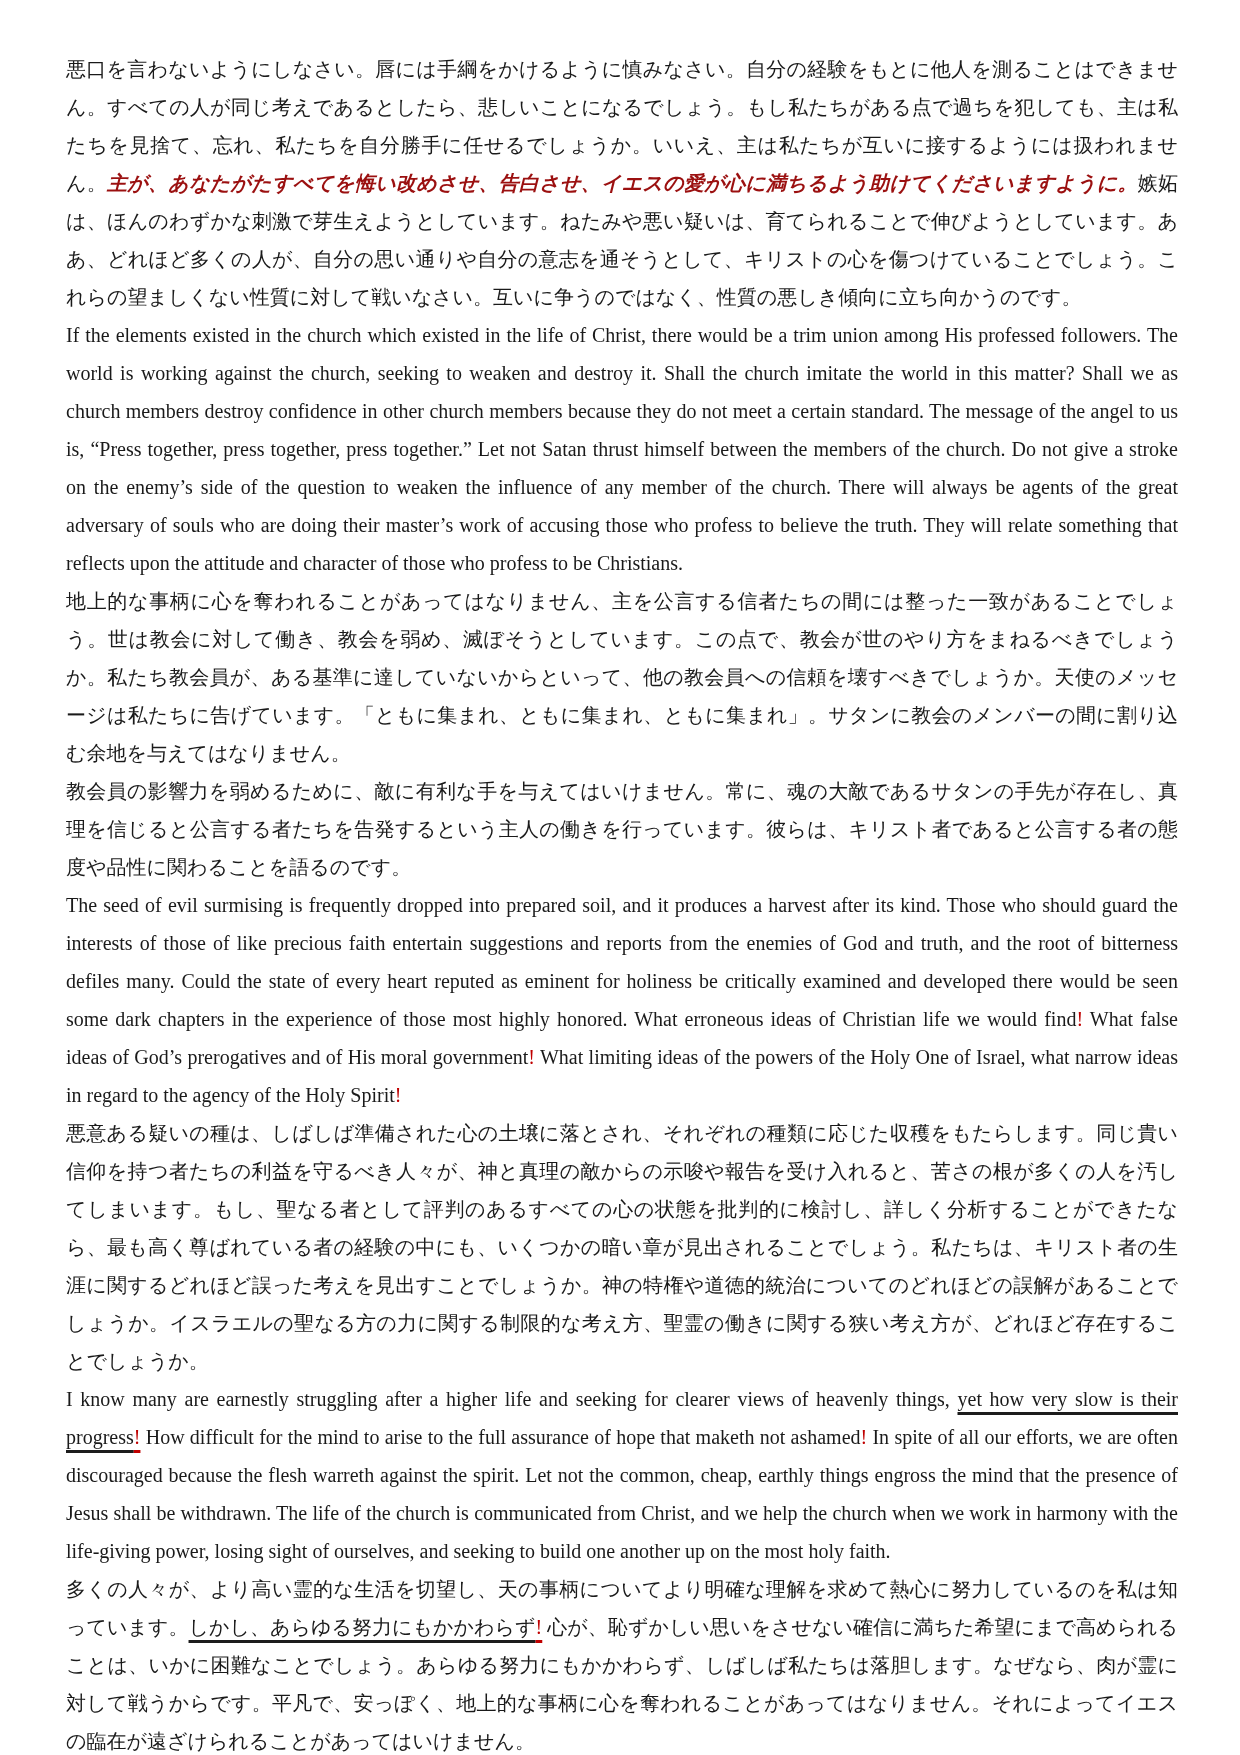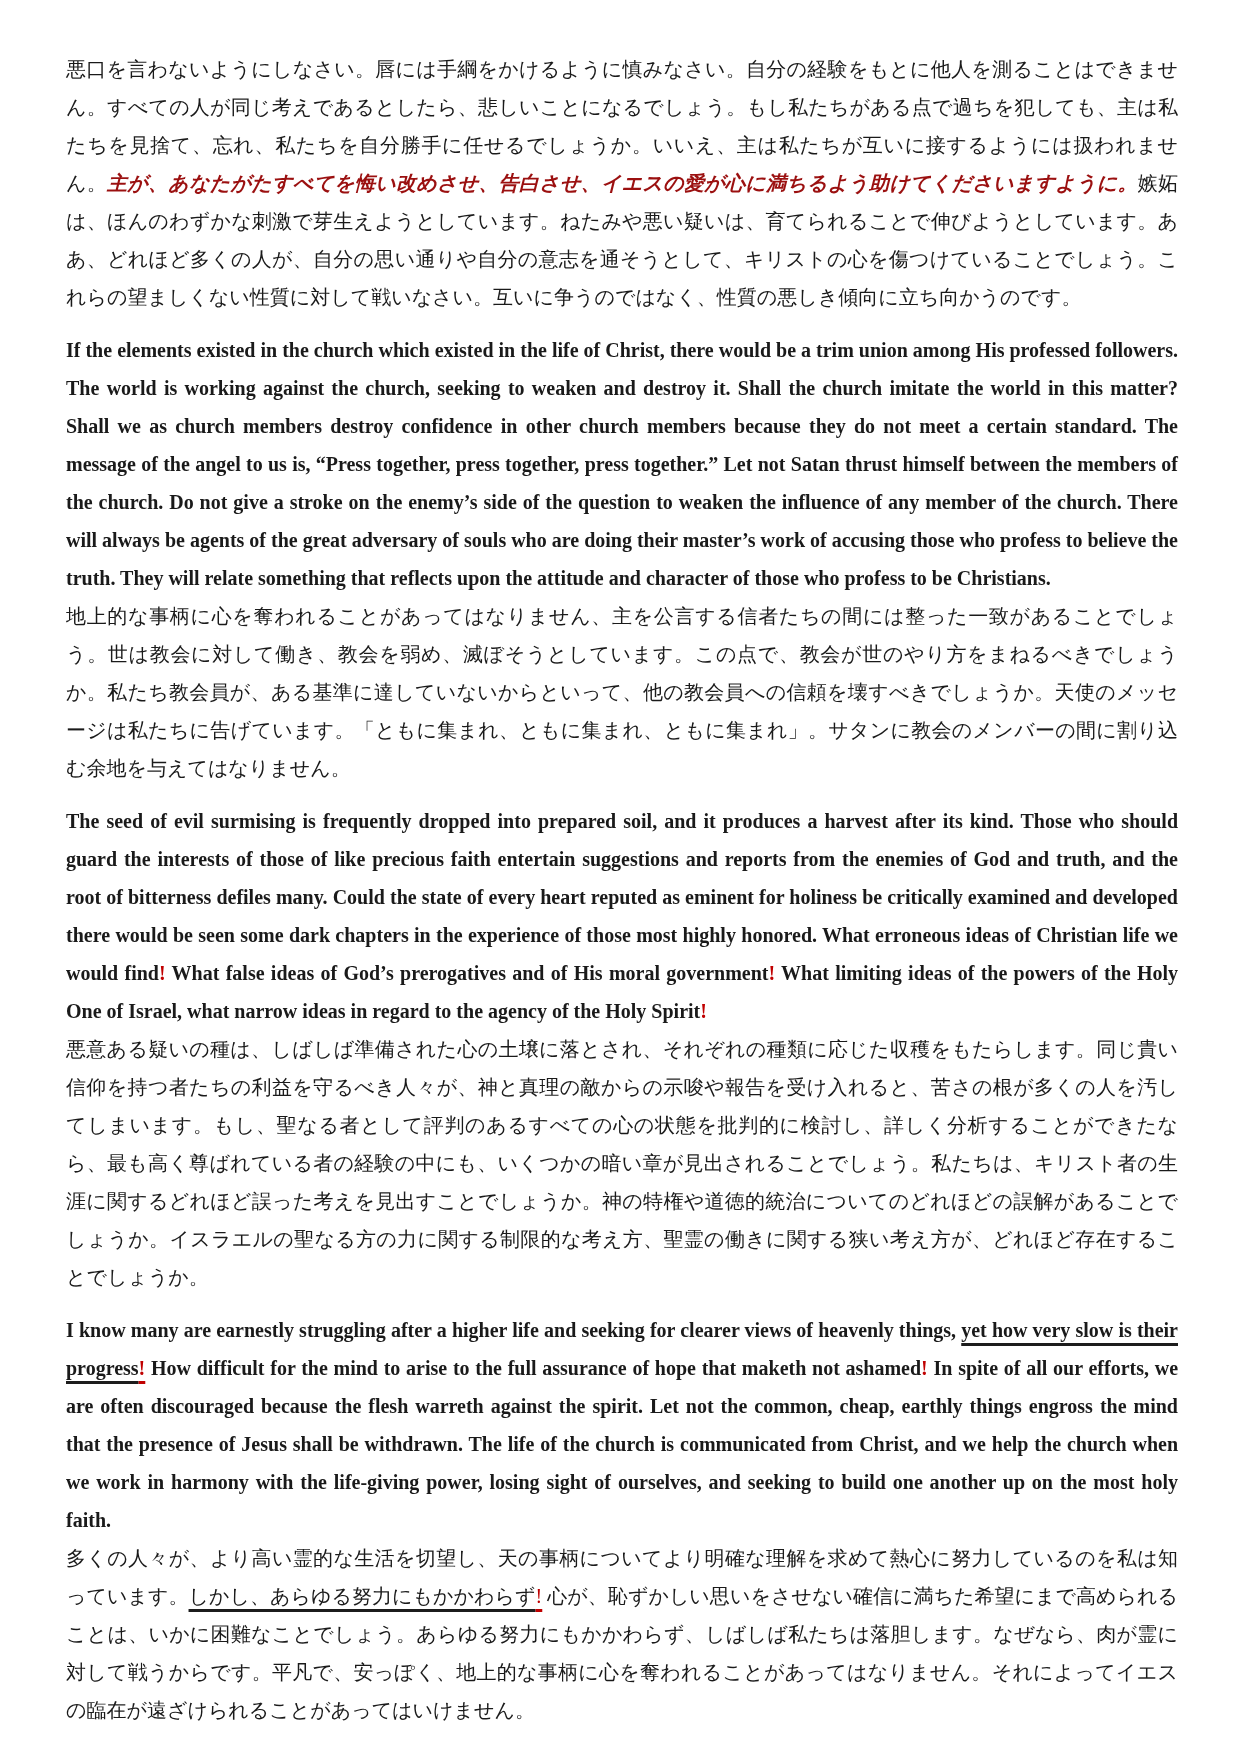--- a/index.html
+++ b/index.html
@@ -17,22 +17,20 @@
     font-family: "Liberation Serif", "DejaVu Serif", serif;
     font-size: 20px;
     line-height: 38px;
     text-align: justify;
   }
   p.para {
     margin: 0;
     text-align: justify;
   }
   p.para.spaced {
-    margin-top: 15px;
-    font-weight: bold;
   }
   
   .b   { font-weight: normal; }
   .rb  { font-weight: bold; color: #9B1010; font-style: italic; }
   .rd  { color: #C00000; }
   .ul  {
     text-decoration: underline;
     text-decoration-thickness: 3px;
     text-underline-offset: 6px;
     text-decoration-color: #1c1c1c;
@@ -46,18 +44,19 @@
   }
 </style>
 </head>
 <body>
 
 <div class="page">
   <div>
       <p class="para" lang="ja"><span>悪口を言わないようにしなさい。唇には手綱をかけるように慎みなさい。自分の経験をもとに他人を測ることはできません。</span><span class="b">すべての人が同じ考えであるとしたら、悲しいことになる</span><span>でしょう。もし私たちがある点で過ちを犯しても、主は私たちを見捨て、忘れ、私たちを自分勝手に任せるでしょうか。いいえ、主は私たちが互いに接するようには扱われません。</span><span class="rb">主が、あなたがたすべてを悔い改めさせ、告白させ、イエスの愛が心に満ちるよう助けてくださいますように。</span><span>嫉妬は、ほんのわずかな刺激で芽生えようとしています。ねたみや悪い疑いは、育てられることで伸びようとしています。ああ、どれほど多くの人が、自分の思い通りや自分の意志を通そうとして、キリストの心を傷つけていることでしょう。これらの望ましくない性質に対して戦いなさい。互いに争うのではなく、性質の悪しき傾向に立ち向かうのです。</span></p>
       <p class="para spaced" lang="en"><span>If the elements existed in the church which existed in the life of Christ, there would be a trim union among His professed followers. The world is working against the church, seeking to weaken and destroy it. Shall the church imitate the world in this matter? Shall we as church members destroy confidence in other church members because they do not meet a certain standard. The message of the angel to us is, “Press together, press together, press together.” Let not Satan thrust himself between the members of the church. Do not give a stroke on the enemy’s side of the question to weaken the influence of any member of the church. There will always be agents of the great adversary of souls who are doing their master’s work of accusing those who profess to believe the truth. They will relate something that reflects upon the attitude and character of those who profess to be Christians.</span></p>
       <p class="para" lang="ja"><span class="b">地上的な事柄に心を奪われることがあってはなりません、主を公言する信者たちの間には整った一致がある</span><span>ことでしょう。世は教会に対して働き、教会を弱め、滅ぼそうとしています。この点で、教会が世のやり方をまねるべきでしょうか。私たち教会員が、ある基準に達していないからといって、他の教会員への信頼を壊すべきでしょうか。天使のメッセージは私たちに告げています。「ともに集まれ、ともに集まれ、ともに集まれ」。サタンに教会のメンバーの間に割り込む余地を与えてはなりません。</span></p>
+      <p class="para" lang="ja"><span>教会員の影響力を弱めるために、敵に有利な手を与えてはいけません。</span><span class="b">常に、魂の大敵であるサタンの手先が存在し、真理を信じると公言する者たちを告発するという主人の働きを行っています。彼らは、キリスト者であると公言する者の態度や品性に関わることを語るのです。</span></p>
       <p class="para spaced" lang="en"><span>The seed of evil surmising is frequently dropped into prepared soil, and it produces a harvest after its kind. Those who should guard the interests of those of like precious faith entertain suggestions and reports from the enemies of God and truth, and the root of bitterness defiles many. Could the state of every heart reputed as eminent for holiness be critically examined and developed there would be seen some dark chapters in the experience of those most highly honored. What erroneous ideas of Christian life we would find</span><span class="rd">!</span><span> What false ideas of God’s prerogatives and of His moral government</span><span class="rd">!</span><span> What limiting ideas of the powers of the Holy One of Israel, what narrow ideas in regard to the agency of the Holy Spirit</span><span class="rd">!</span></p>
       <p class="para" lang="ja"><span>悪意ある疑いの種は、しばしば準備された心の土壌に落とされ、それぞれの種類に応じた収穫をもたらします。同じ貴い信仰を持つ者たちの利益を守るべき人々が、神と真理の敵からの示唆や報告を受け入れると、苦さの根が多くの人を汚してしまいます。もし、聖なる者として評判のあるすべての心の状態を批判的に検討し、詳しく分析することができたなら、最も高く尊ばれている者の経験の中にも、いくつかの暗い章が見出されることでしょう。私たちは、キリスト者の生涯に関するどれほど誤った考えを見出すことでしょうか。神の特権や道徳的統治についてのどれほどの誤解があることでしょうか。イスラエルの聖なる方の力に関する制限的な考え方、聖霊の働きに関する狭い考え方が、どれほど存在することでしょうか。</span></p>
       <p class="para spaced" lang="en"><span>I know many are earnestly struggling after a higher life and seeking for clearer views of heavenly things, </span><span class="ul">yet how very slow is their progress</span><span class="ulrd">!</span><span> How difficult for the mind to arise to the full assurance of hope that maketh not ashamed</span><span class="rd">!</span><span> In spite of all our efforts, we are often discouraged because the flesh warreth against the spirit. Let not the common, cheap, earthly things engross the mind that the presence of Jesus shall be withdrawn. The life of the church is communicated from Christ, and we help the church when we work in harmony with the life-giving power, losing sight of ourselves, and seeking to build one another up on the most holy faith.</span></p>
       <p class="para" lang="ja"><span>多くの人々が、より高い霊的な生活を切望し、天の事柄についてより明確な理解を求めて熱心に努力しているのを私は知っています。</span><span class="ul">しかし、あらゆる努力にもかかわらず</span><span class="ulrd">!</span><span> 心が、恥ずかしい思いをさせない確信に満ちた希望にまで高められることは、いかに困難なことでしょう。あらゆる努力にもかかわらず、しばしば私たちは落胆します。なぜなら、肉が霊に対して戦うからです。平凡で、安っぽく、地上的な事柄に心を奪われることがあってはなりません。それによってイエスの臨在が遠ざけられることがあってはいけません。</span></p>
     </div>
 </div>
 
 </body></html>

